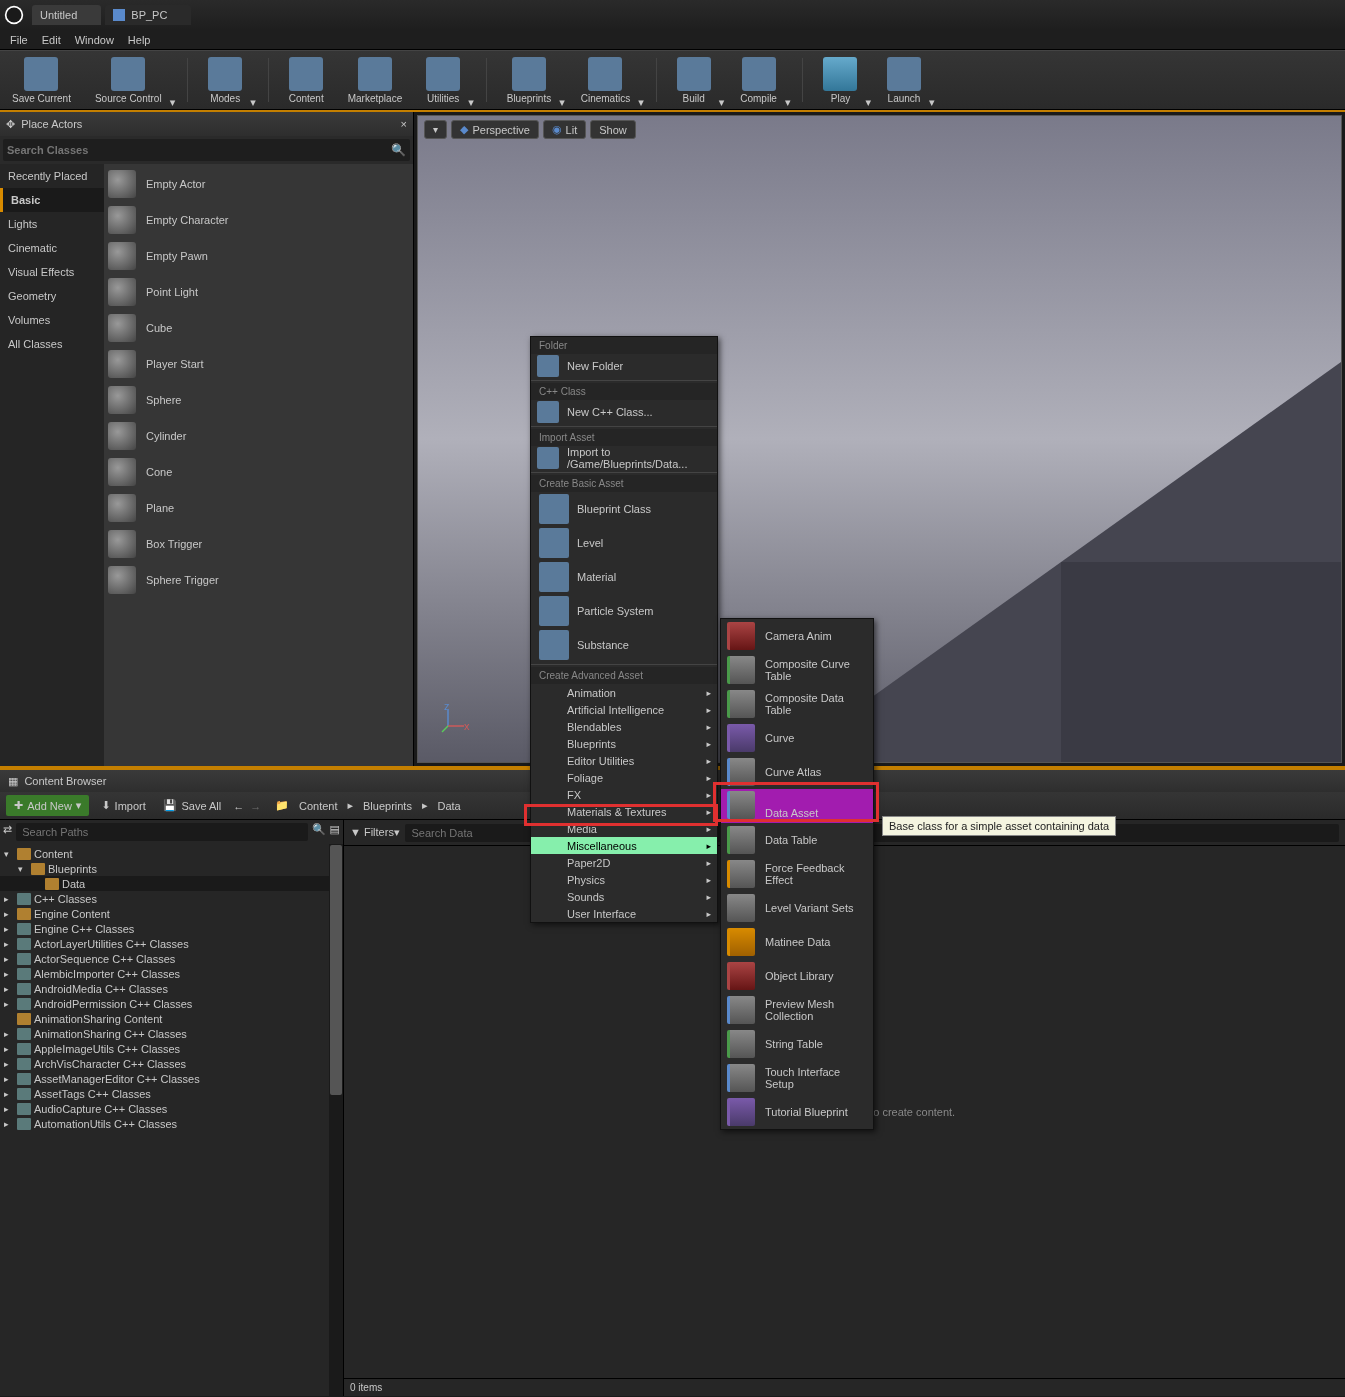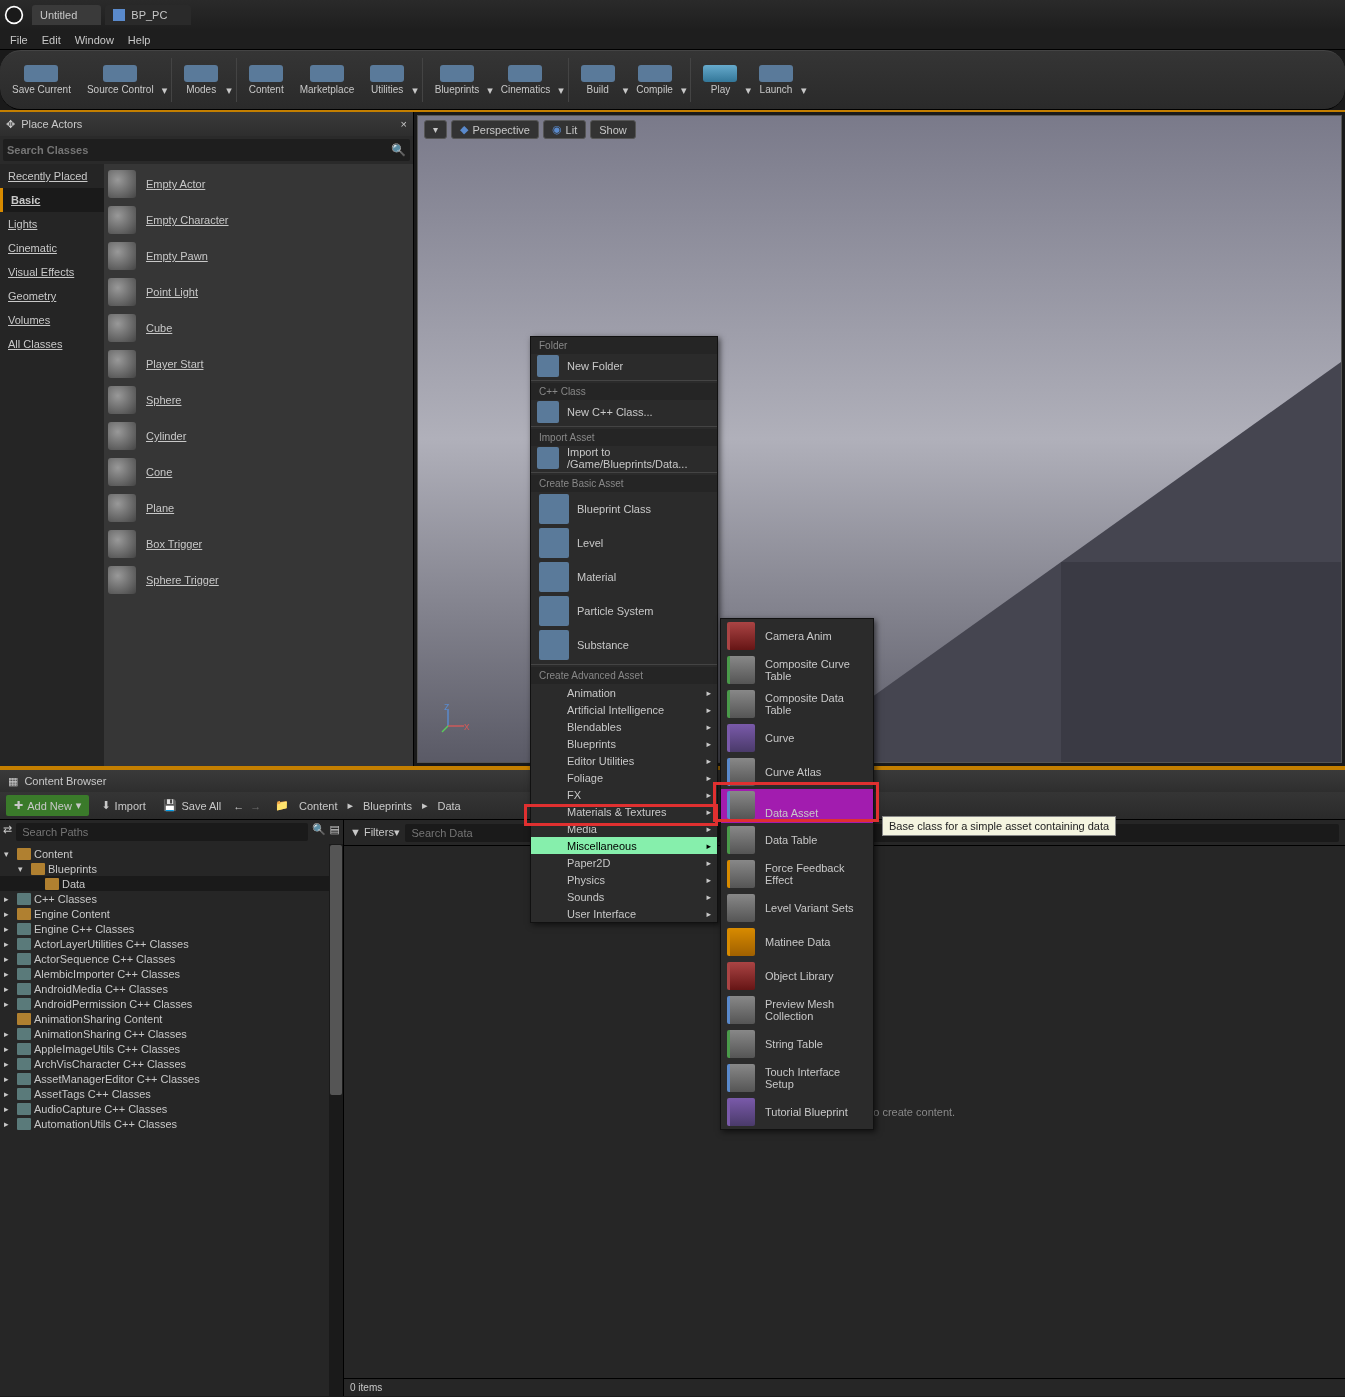--- a/index.html
+++ b/index.html
@@ -9,35 +9,35 @@
 .titlebar { height: 30px; background: linear-gradient(#2a2a2a,#1e1e1e); display: flex; align-items: center; padding-left: 4px; }
 .ue-logo { width: 20px; height: 20px; margin-right: 8px; }
 .tab { background: #3a3a3a; padding: 4px 24px 4px 8px; border-radius: 3px 3px 0 0; margin-right: 4px; display:flex; align-items:center; gap:6px; }
 .tab.inactive { background: #2a2a2a; }
 
 
 .menubar { height: 20px; background: #1e1e1e; display: flex; align-items: center; gap: 14px; padding-left: 10px; border-bottom: 1px solid #000; }
 .menubar span { cursor: default; }
 
 
-.toolbar { height: 60px; background: linear-gradient(#353535,#2a2a2a); border-top: 1px solid #444; border-bottom: 1px solid #000; display: flex; align-items: center; padding: 12px 4px; gap: 0; border-radius: 21px; }
+.toolbar { height: 60px; background: linear-gradient(#353535,#2a2a2a); border-top: 1px solid #444; border-bottom: 1px solid #000; display: flex; align-items: center; padding: 0 4px; gap: 8px; }
 .tbtn { display:flex; flex-direction:column; align-items:center; justify-content:center; padding: 2px 8px; height: 100%; }
 .tbtn .ticon { width: 34px; height: 34px; background: #5a7a9a; border-radius: 3px; display:flex; align-items:center; justify-content:center;}
 .tbtn .tlabel { font-size: 10px; margin-top: 2px; }
 .tdrop { display:flex; align-items:flex-end; height:100%;}
 .tsep { width: 1px; height: 44px; background: #444; margin: 0 4px; }
 
 
 .main { display:flex; height: 656px; border-top: 2px solid #c47f00; }
 .place-panel { width: 414px; background: #2a2a2a; display:flex; flex-direction:column; border-right: 1px solid #000;}
 .place-header { height: 24px; background: linear-gradient(#3a3a3a,#2e2e2e); display:flex; align-items:center; padding-left:6px; gap:6px;}
 .search-row { height: 22px; background: #1e1e1e; margin: 3px; border-radius: 2px; display:flex; align-items:center; padding: 0 4px;}
 .search-row input { flex:1; background: transparent; border: none; outline: none; color:#aaa; font-size: 11px; font-weight: bold;}
 .search-row .mag { font-size: 12px;}
-.place-body { display:flex; flex:1; overflow:hidden;text-decoration:underline;}
+.place-body { display:flex; flex:1; overflow:hidden;}
 .place-cats { width: 104px; background: #252525; }
 .place-cats .cat { padding: 6px 8px; cursor:default; }
 .place-cats .cat.selected { background: #1a1a1a; border-left: 3px solid #d88b00; font-weight:bold;}
 .place-items { flex:1; background: #363636; overflow-y:auto; padding: 2px 0;}
 .place-items .pitem { height: 36px; display:flex; align-items:center; gap:10px; padding-left: 4px;}
 .place-items .pitem .picon { width: 28px; height: 28px; background: radial-gradient(circle at 35% 35%, #999, #444); border-radius: 3px;}
 
 
 .viewport { flex:1; position: relative; background: linear-gradient(#7a7a8a 0%, #b0b0ba 50%, #5a5a66 100%); margin:3px; border: 1px solid #555;}
 .vp-toolbar { position:absolute; top:4px; left:6px; display:flex; gap:4px; }

